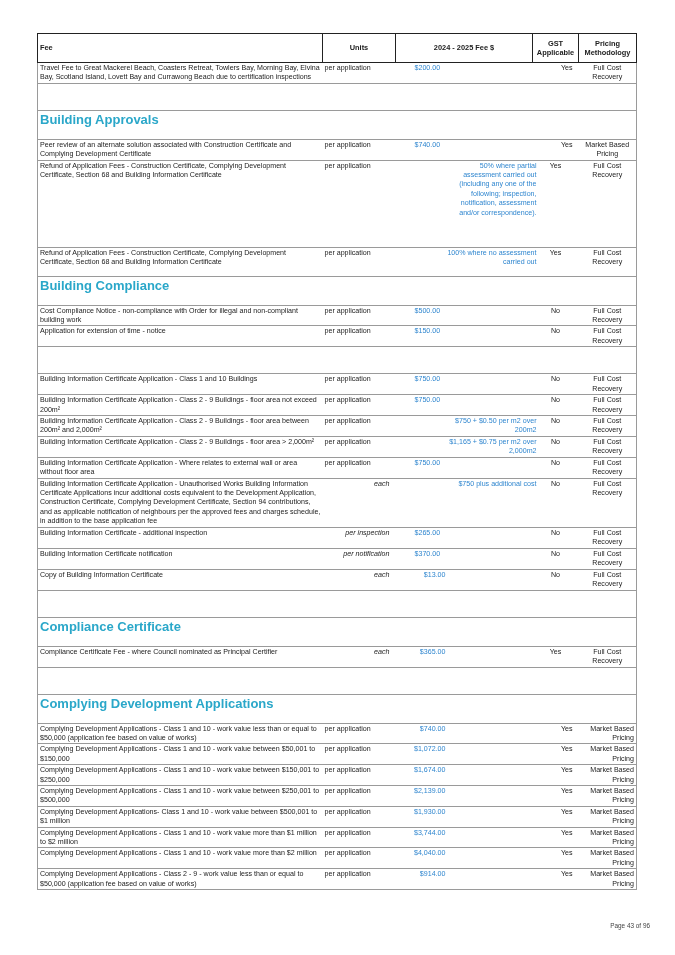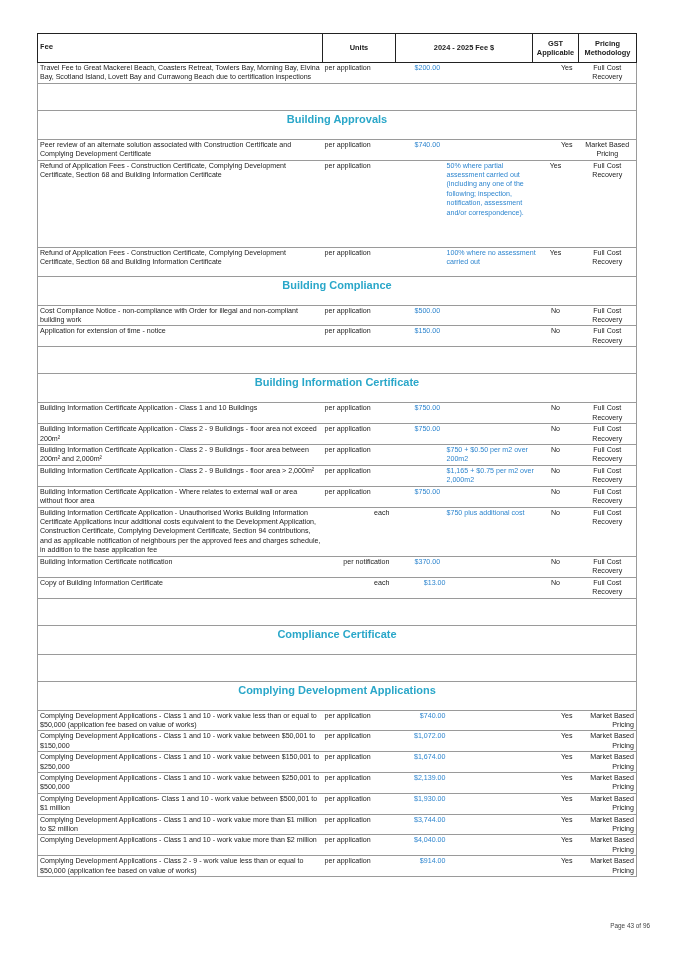--- a/index.html
+++ b/index.html
@@ -5,35 +5,35 @@
   html, body { margin:0; padding:0; background:#ffffff; }
   body { width:675px; height:955px; position:relative; font-family:"Liberation Sans", sans-serif; color:#222; }
   .page { position:absolute; left:37px; top:33px; width:599px; }
   table { border-collapse:collapse; width:599px; table-layout:fixed; font-size:7.1px; line-height:9.4px; }
   col.c-fee { width:285px; }
   col.c-units { width:73px; }
   col.c-amt { width:137px; }
   col.c-gst { width:46px; }
   col.c-pm { width:58px; }
   th { border:1.3px solid #222; font-weight:bold; font-size:7.4px; line-height:9.5px; height:26px; padding:1px 2px; text-align:center; vertical-align:middle; }
-  th.fee-h { text-align:left;font-family:Liberation Mono, monospace; }
+  th.fee-h { text-align:left; }
   td { padding:1px 2px 0 2px; vertical-align:top; border-bottom:1.3px solid #9a9a9a; }
   tr.data td { }
   tbody { border-left:1.3px solid #9a9a9a; border-right:1.3px solid #9a9a9a; }
   td.units { text-align:left; }
-  td.units.right { text-align:right; padding-right:6px; }
+  td.units.right { text-align:right; padding-right:6px;font-style:italic; }
   td.amt { color:#2f86cf; }
   td.amt .flat { padding-left:17px; }
   td.amt .flat.r { display:inline-block; width:48px; text-align:right; padding-left:0; }
-  td.amt .note { padding-left:49px; width:90px; display:block; }
+  td.amt .note { padding-left:49px; width:90px; display:block;text-align:right; }
   td.gst { text-align:right; padding-right:6px; }
   td.gst.c { text-align:center; padding-right:2px; }
   td.pm { text-align:center; }
   tr.spacer td { height:25px; }
-  tr.section td { height:24px; color:#2aa7c9; font-weight:bold; font-size:11px; padding-top:4px;text-align:center; }
+  tr.section td { height:24px; color:#2aa7c9; font-weight:bold; font-size:13px; padding-top:4px; }
   .footer { position:absolute; right:25px; top:922px; font-size:6.4px; color:#444; }
 </style>
 </head>
 <body>
 
 <div class="page">
   <table>
     <colgroup>
       <col class="c-fee">
         <col class="c-units">
@@ -106,23 +106,20 @@
         <td>Application for extension of time - notice</td>
         <td class="units">per application</td>
         <td class="amt"><span class="flat">$150.00</span></td>
         <td class="gst c">No</td>
         <td class="pm">Full Cost Recovery</td>
       </tr>
       <tr class="spacer">
           <td colspan="5"></td>
         </tr>
 
-      <tr class="section">
-          <td colspan="5">Building Information Certificate</td>
-        </tr>
       <tr class="data">
         <td style="height:19px;">Building Information Certificate Application - Class 1 and 10 Buildings</td>
         <td class="units">per application</td>
         <td class="amt"><span class="flat">$750.00</span></td>
         <td class="gst c">No</td>
         <td class="pm">Full Cost Recovery</td>
       </tr>
       <tr class="data">
         <td>Building Information Certificate Application - Class 2 - 9 Buildings - floor area not exceed 200m²</td>
         <td class="units">per application</td>
@@ -158,40 +155,54 @@
       <tr class="data">
         <td>Building Information Certificate Application - Unauthorised Works Building Information Certificate Applications incur additional costs equivalent to the Development Application, Construction Certificate, Complying Development Certificate, Section 94 contributions, and as applicable notification of neighbours per the approved fees and charges schedule, in addition to the base application fee</td>
         <td class="units right">each</td>
         <td class="amt">
             <span class="note">$750 plus additional cost</span>
           </td>
         <td class="gst c">No</td>
         <td class="pm">Full Cost Recovery</td>
       </tr>
       <tr class="data">
+        <td style="height:19px;">Building Information Certificate - additional inspection</td>
+        <td class="units right">per inspection</td>
+        <td class="amt"><span class="flat">$265.00</span></td>
+        <td class="gst c">No</td>
+        <td class="pm">Full Cost Recovery</td>
+      </tr>
+      <tr class="data">
         <td style="height:19px;margin-left:46px;">Building Information Certificate notification</td>
         <td class="units right">per notification</td>
         <td class="amt"><span class="flat">$370.00</span></td>
         <td class="gst c">No</td>
         <td class="pm">Full Cost Recovery</td>
       </tr>
       <tr class="data">
         <td style="height:19px;margin-left:21px;">Copy of Building Information Certificate</td>
         <td class="units right">each</td>
         <td class="amt"><span class="flat r">$13.00</span></td>
         <td class="gst c">No</td>
         <td class="pm">Full Cost Recovery</td>
       </tr>
       <tr class="spacer">
           <td colspan="5"></td>
         </tr>
 
       <tr class="section">
           <td colspan="5">Compliance Certificate</td>
         </tr>
+      <tr class="data">
+        <td style="height:19px;">Compliance Certificate Fee - where Council nominated as Principal Certifier</td>
+        <td class="units right">each</td>
+        <td class="amt"><span class="flat r">$365.00</span></td>
+        <td class="gst c">Yes</td>
+        <td class="pm">Full Cost Recovery</td>
+      </tr>
       <tr class="spacer">
           <td colspan="5"></td>
         </tr>
 
       <tr class="section">
           <td colspan="5">Complying Development Applications</td>
         </tr>
       <tr class="data">
         <td>Complying Development Applications - Class 1 and 10 - work value less than or equal to $50,000 (application fee based on value of works)</td>
         <td class="units">per application</td>

